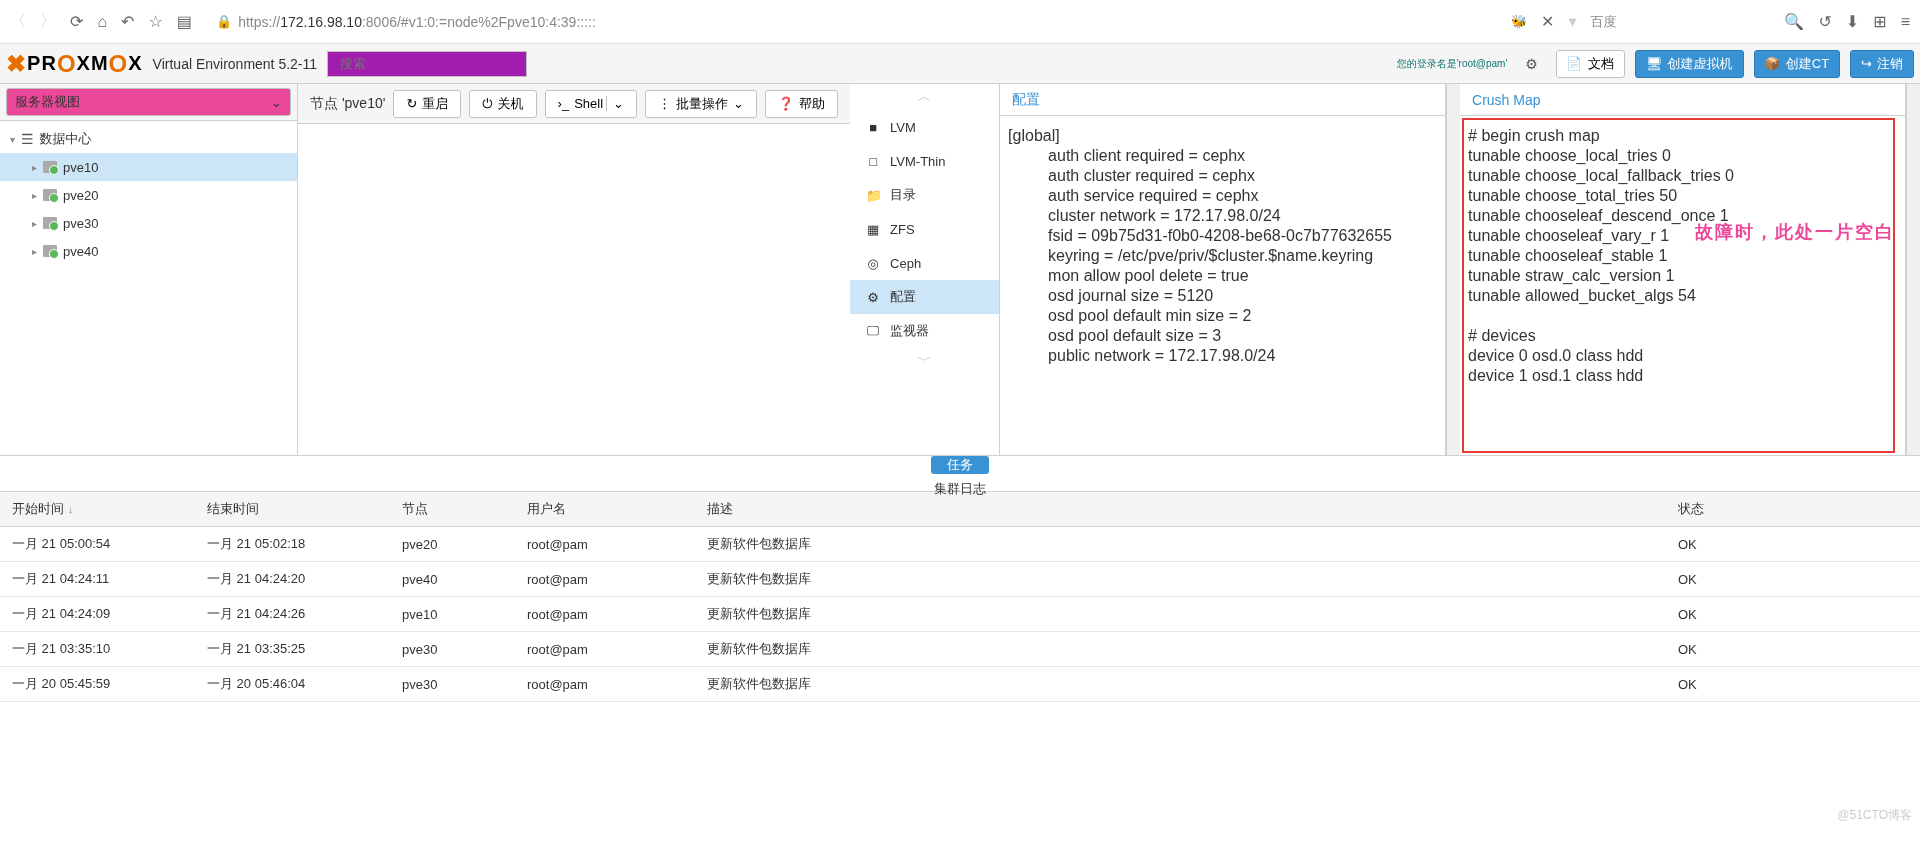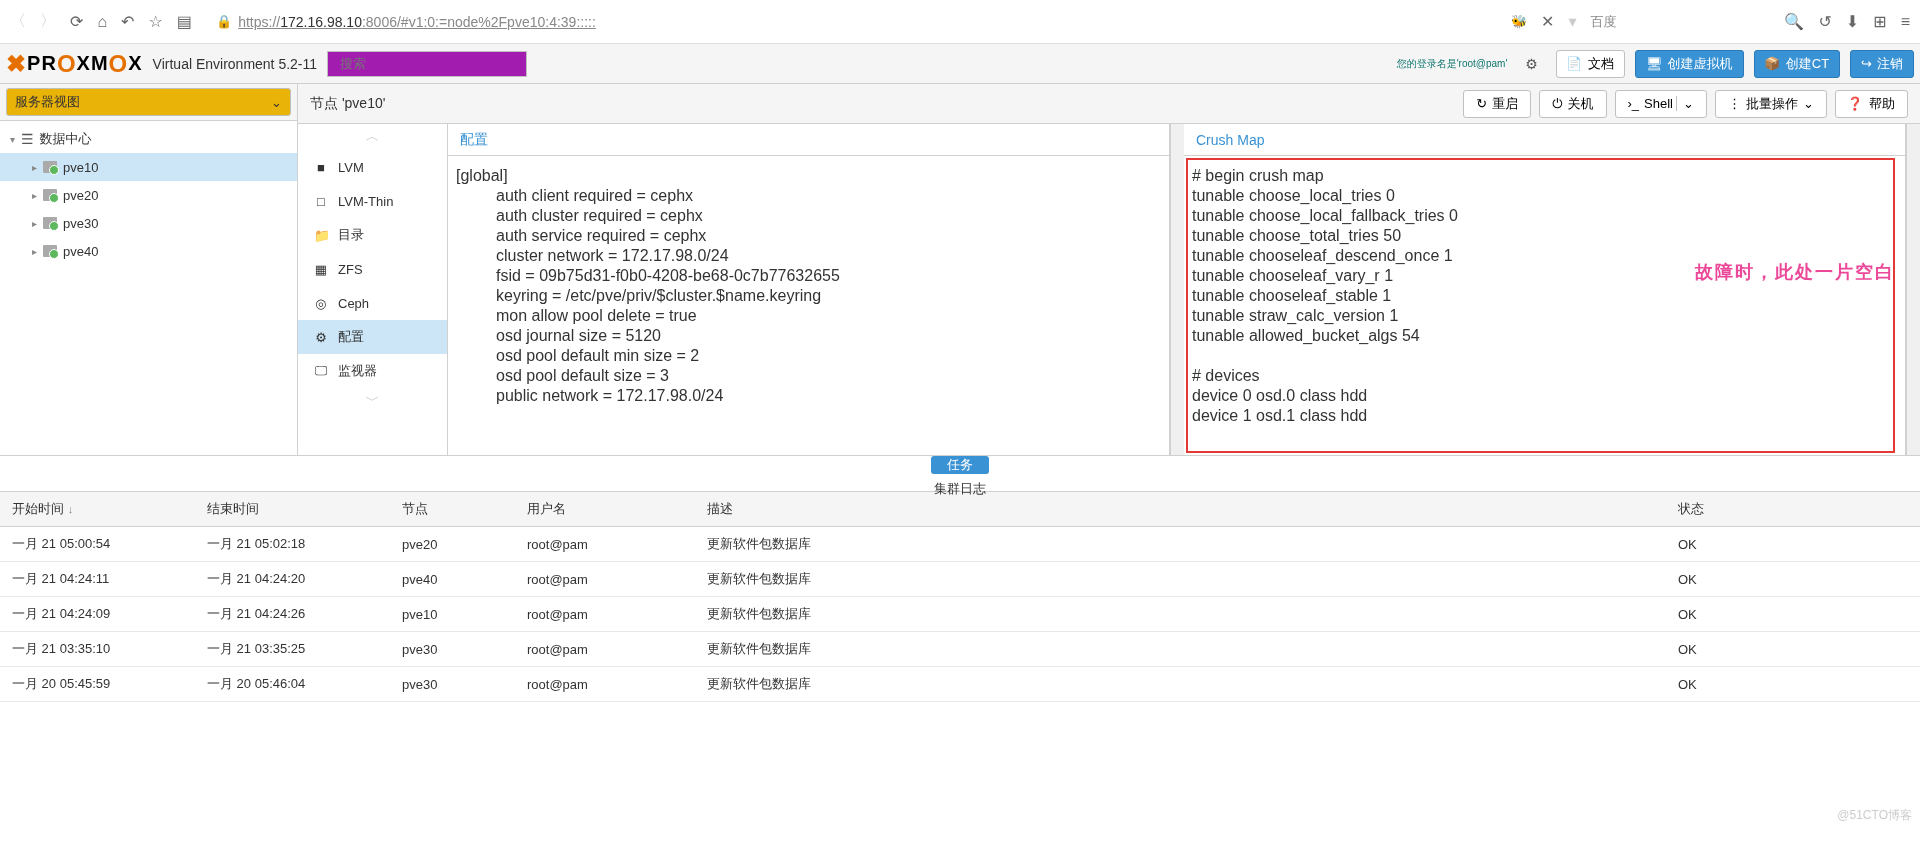--- a/index.html
+++ b/index.html
@@ -2,49 +2,49 @@
 <html><head>
 <meta charset="utf-8">
 <style>
 * { box-sizing: border-box; margin: 0; padding: 0; font-family: "Helvetica Neue", Arial, "Microsoft YaHei", sans-serif; }
 body { background: #fff; font-size: 13px; color: #333; }
 .browser-bar { height: 44px; background: #fff; border-bottom: 1px solid #e0e0e0; display: flex; align-items: center; padding: 0 10px; gap: 14px; }
 .bb-icon { color: #666; font-size: 16px; cursor: pointer; }
 .bb-icon.light { color: #ccc; }
 .url-bar { flex: 1; display: flex; align-items: center; gap: 6px; padding: 0 10px; }
 .lock { color: #d43; }
-.url-text { color: #888; font-size: 14px; text-decoration: underline; }
+.url-text { color: #888; font-size: 14px; }
 .url-text .dark { color: #333; }
 .bb-right { display: flex; align-items: center; gap: 14px; color: #888; }
 .bee { color: #f5a623; }
 
 .pve-header { height: 40px; background: #f5f5f5; border-bottom: 1px solid #d0d0d0; display: flex; align-items: center; padding: 0 6px; gap: 10px; }
 .logo { display: flex; align-items: center; font-weight: bold; font-size: 20px; color: #000; letter-spacing: 1px; }
 .logo .x { color: #e57000; font-size: 24px; }
 .ver { color: #333; font-size: 14px; }
 .search-box { width: 200px; height: 26px; border: 1px solid #c0c0c0; background: #a21caf; padding: 0 12px; font-size: 13px; }
 .hdr-spacer { flex: 1; }
 .login-info { color: #0f766e; font-size: 10px; }
 .gear { color: #555; font-size: 14px; margin: 0 8px; }
 .hdr-btn { height: 28px; padding: 0 10px; border: 1px solid #c0c0c0; background: #fff; border-radius: 3px; display: inline-flex; align-items: center; gap: 5px; cursor: pointer; font-size: 13px; }
 .hdr-btn.blue { background: #3892d4; border-color: #2a7ab8; color: #fff; }
 
 .main { display: flex; height: 372px; border-bottom: 1px solid #d0d0d0; }
 .tree-panel { width: 298px; background: #f5f5f5; border-right: 1px solid #d0d0d0; display: flex; flex-direction: column; }
-.tree-select { height: 28px; border: 1px solid #c0c0c0; margin: 4px 6px; background: #eab308; display: flex; align-items: center; justify-content: space-between; padding: 0 8px; border-radius: 3px; }
+.tree-select { height: 28px; border: 1px solid #c0c0c0; margin: 4px 6px; background: #ec4899; display: flex; align-items: center; justify-content: space-between; padding: 0 8px; border-radius: 3px; }
 .tree-body { flex: 1; background: #fff; border-top: 1px solid #d0d0d0; padding: 4px 0; }
 .tree-item { height: 28px; display: flex; align-items: center; padding-left: 10px; gap: 6px; cursor: pointer; }
 .tree-item.l1 { padding-left: 32px; }
 .tree-item.selected { background: #cde6f7; }
 .tree-caret { color: #888; font-size: 10px; }
 .server-icon { width: 14px; height: 12px; background: #aaa; border-radius: 1px; position: relative; }
 .server-icon::after { content: ''; position: absolute; right: -2px; bottom: -2px; width: 8px; height: 8px; background: #5cb85c; border-radius: 50%; border: 1px solid #fff; }
 .dc-icon { font-size: 14px; color: #555; }
 
-.content { flex: 1; background: #fff; display: flex; flex-direction: column; }
+.content { flex: 1; background: #fff; display: flex; }
 .content-head { height: 40px; border-bottom: 1px solid #d0d0d0; background: #f5f5f5; display: flex; align-items: center; padding: 0 12px; gap: 8px; }
 .node-title { font-size: 14px; flex: 1; }
 .act-btn { height: 28px; padding: 0 12px; border: 1px solid #c0c0c0; background: #fff; border-radius: 3px; display: inline-flex; align-items: center; gap: 5px; cursor: pointer; font-size: 13px; }
 .split { border-left: 1px solid #c0c0c0; padding-left: 6px; margin-left: -2px; }
 
 .content-body { flex: 1; display: flex; overflow: hidden; }
 .subnav { width: 150px; border-right: 1px solid #d0d0d0; background: #fff; display: flex; flex-direction: column; }
 .subnav-arrow { text-align: center; color: #ccc; font-size: 14px; padding: 4px; }
 .subnav-item { height: 34px; display: flex; align-items: center; padding-left: 16px; gap: 10px; cursor: pointer; }
 .subnav-item.selected { background: #cde6f7; }

